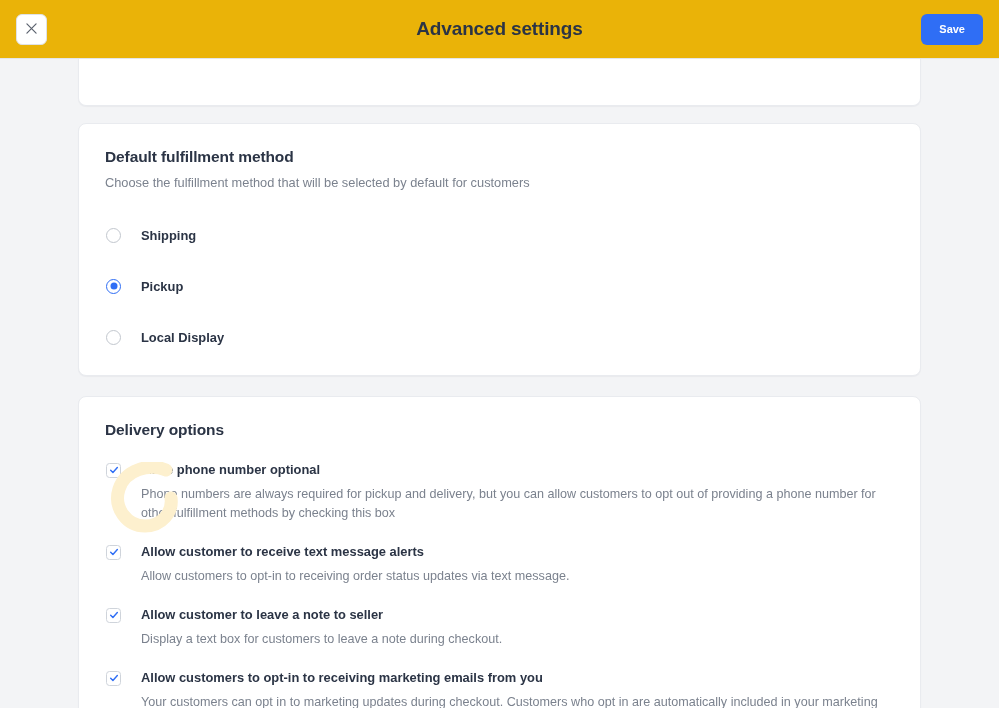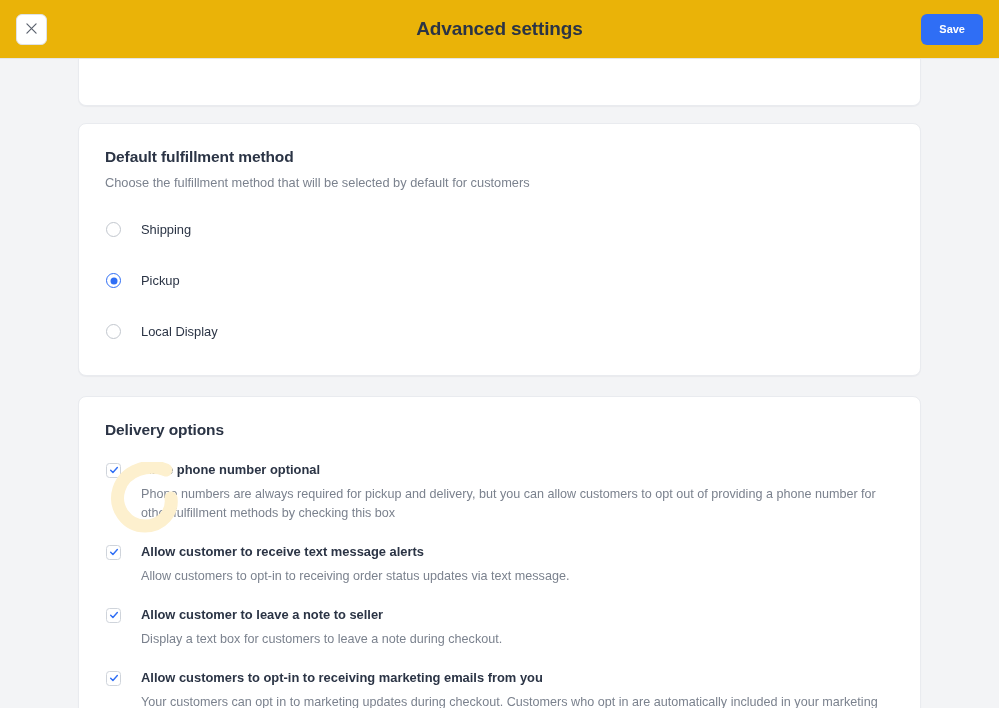--- a/index.html
+++ b/index.html
@@ -110,24 +110,25 @@
     font-size: 12.8px;
     color: #7b828e;
     margin: 8px 0 0 0;
     line-height: 1.4;
   }
 
   
   .radio-list { margin-top: 25px; }
   .radio-row {
     display: flex;
-    align-items: center;
+    align-items: flex-end;
     height: 26px;
     margin-bottom: 0;
     cursor: pointer;
+    font-weight: bold;
   }
   .radio-list .radio-row { margin-bottom: 0; }
   .radio-spacer { height: 25px; }
   .radio-mark {
     width: 15px;
     height: 15px;
     border-radius: 50%;
     border: 1.4px solid #c2c7ce;
     background: #fff;
     flex: 0 0 auto;

